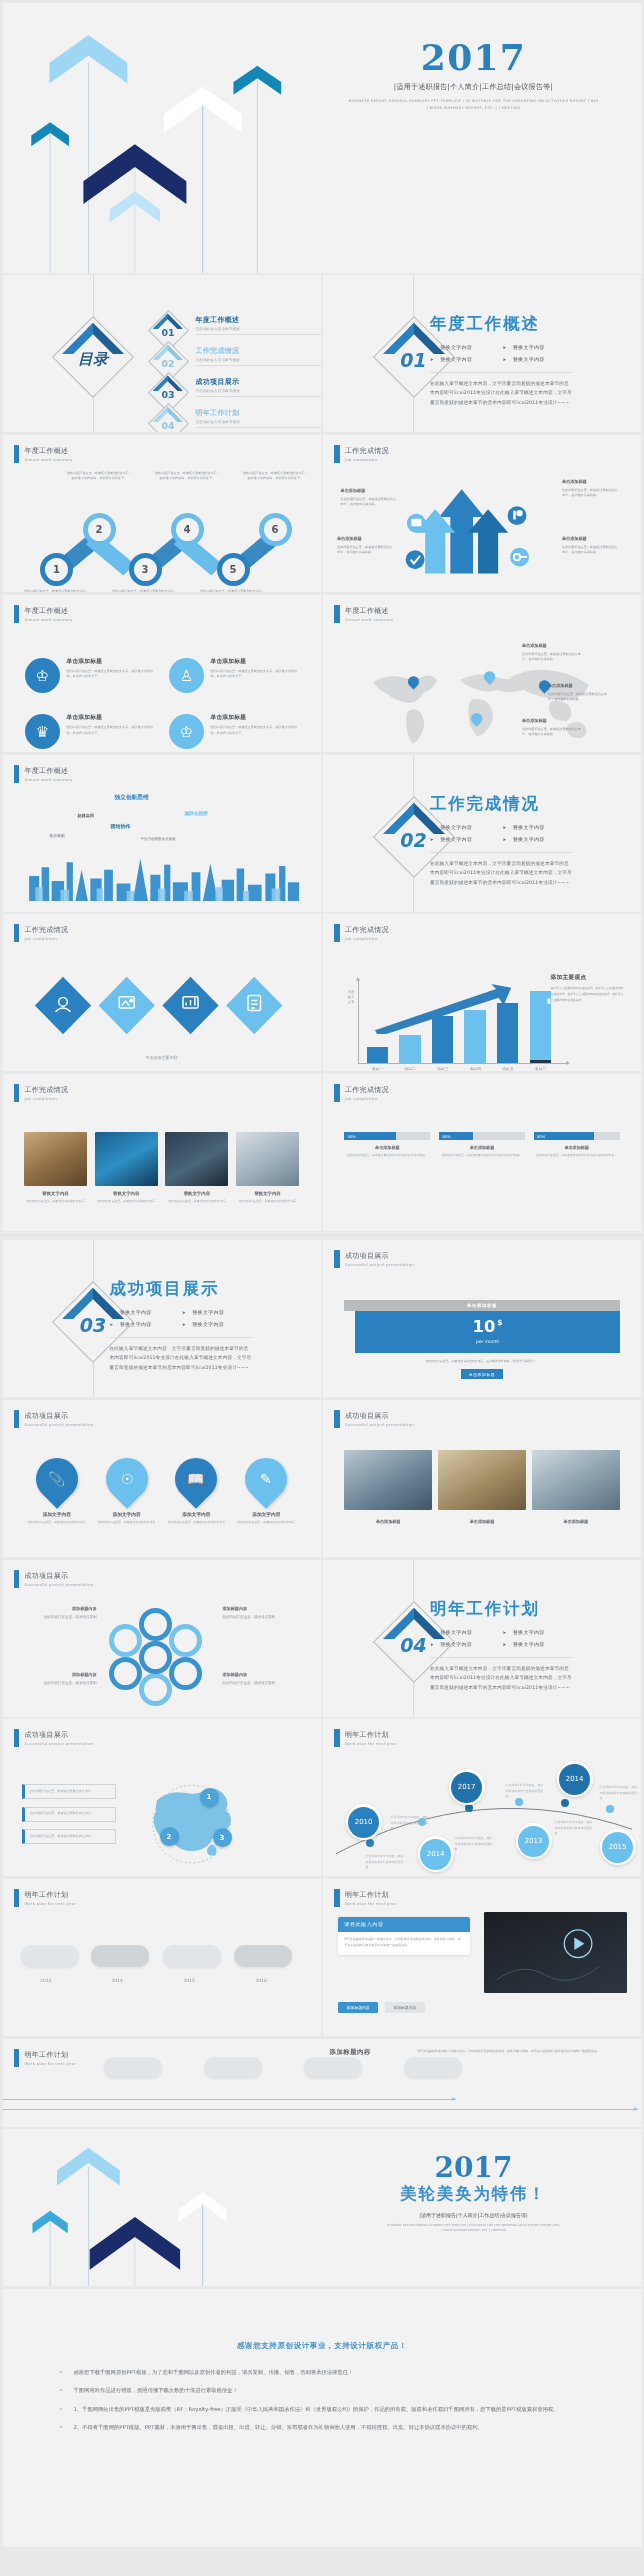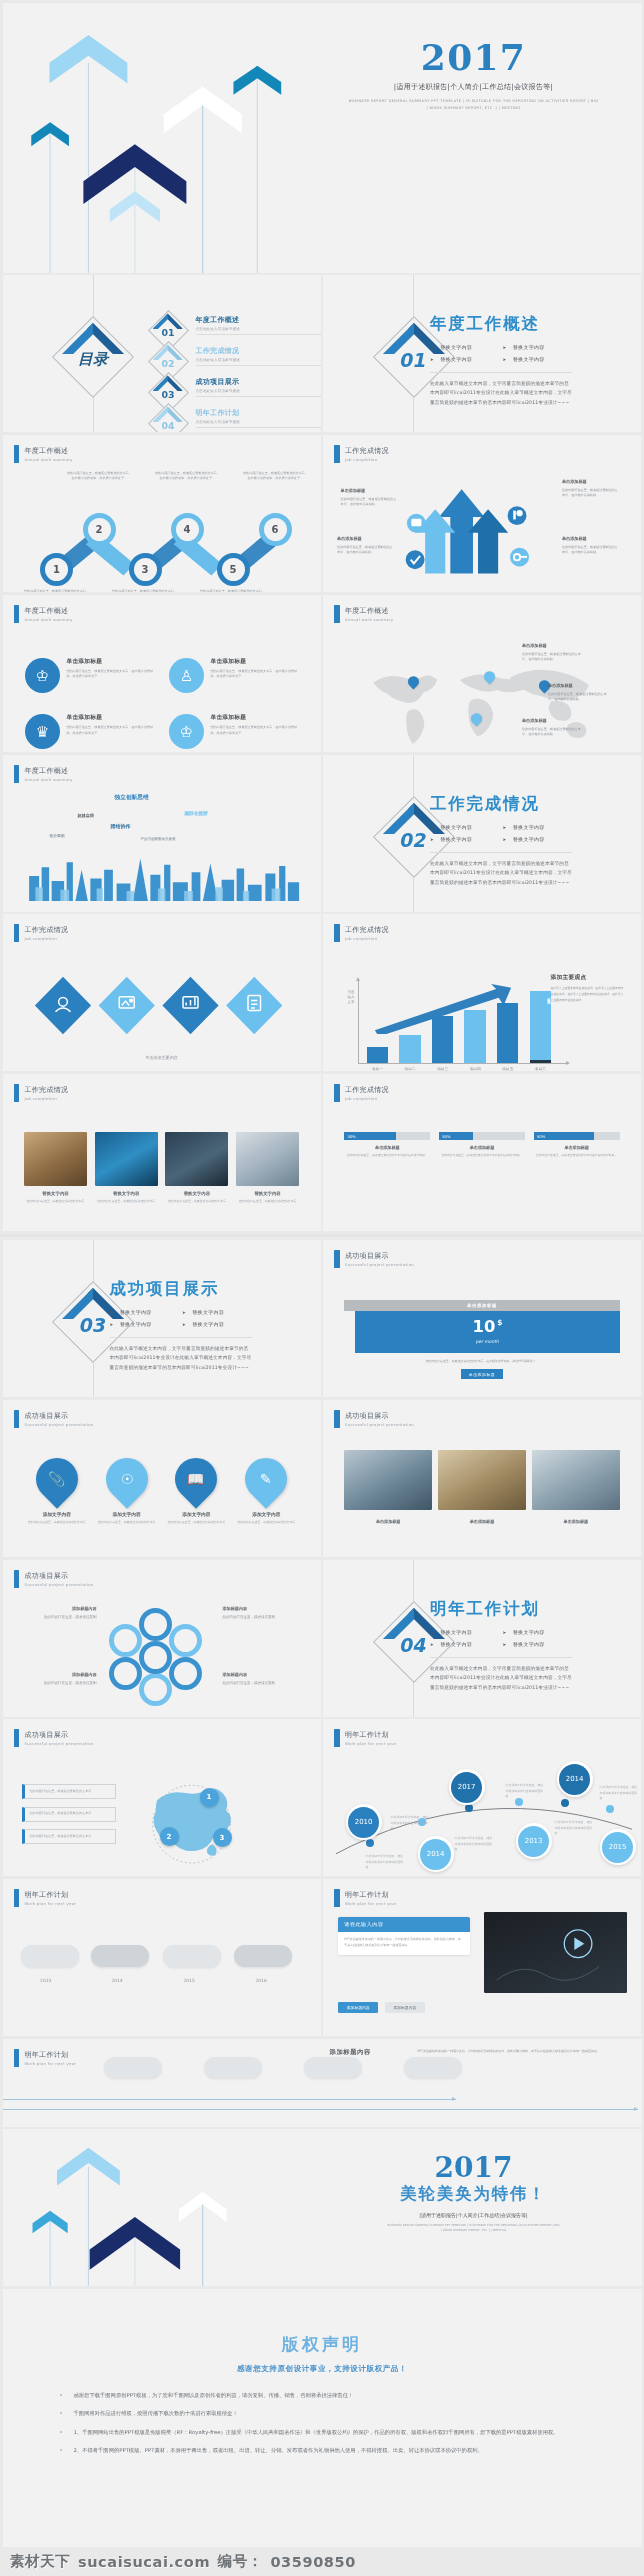--- a/index.html
+++ b/index.html
@@ -1099,31 +1099,24 @@
       <div class="zh">美轮美奂为特伟！</div>
       <div class="sub">|适用于述职报告|个人简介|工作总结|会议报告等|</div>
       <div class="en">
         <div>BUSINESS REPORT GENERAL SUMMARY PPT TEMPLATE  |  IS SUITABLE FOR THE REPORTING ON ACTIVITIES REPORT  |  BIO</div>
         <div>|  WORK SUMMARY REPORT, ETC.  |  |  MEETING</div>
       </div>
     </div>
   </div>
 
   <div class="cr" style="top:2289px;height:258px;padding-top:44px;">
-    <h1>版权声明</h1>
     <div class="lead">感谢您支持原创设计事业，支持设计版权产品！</div>
     <ul>
       <li>感谢您下载千图网原创PPT模板，为了您和千图网以及原创作者的利益，请勿复制、传播、销售，否则将承担法律责任！</li>
       <li>千图网将对作品进行维权，按照传播下载次数的十倍进行索取赔偿金！</li>
       <li>1、千图网网站出售的PPT模版是免版税类（RF：Royalty-free）正版受《中华人民共和国著作法》和《世界版权公约》的保护，作品的所有权、版权和著作权归千图网所有，您下载的是PPT模版素材使用权。</li>
       <li>2、不得将千图网的PPT模版、PPT素材，本身用于再出售，或者出租、出借、转让、分销、发布或者作为礼物供他人使用，不得转授权、出卖、转让本协议或本协议中的权利。</li>
     </ul>
   </div>
 
-  <div class="footer">
-    <span class="w">素材天下</span>
-    <span class="w">sucaisucai.com</span>
-    <span class="c">编号：</span>
-    <span class="c">03590850</span>
-  </div>
 
 </div>
 
 
 </body></html>

